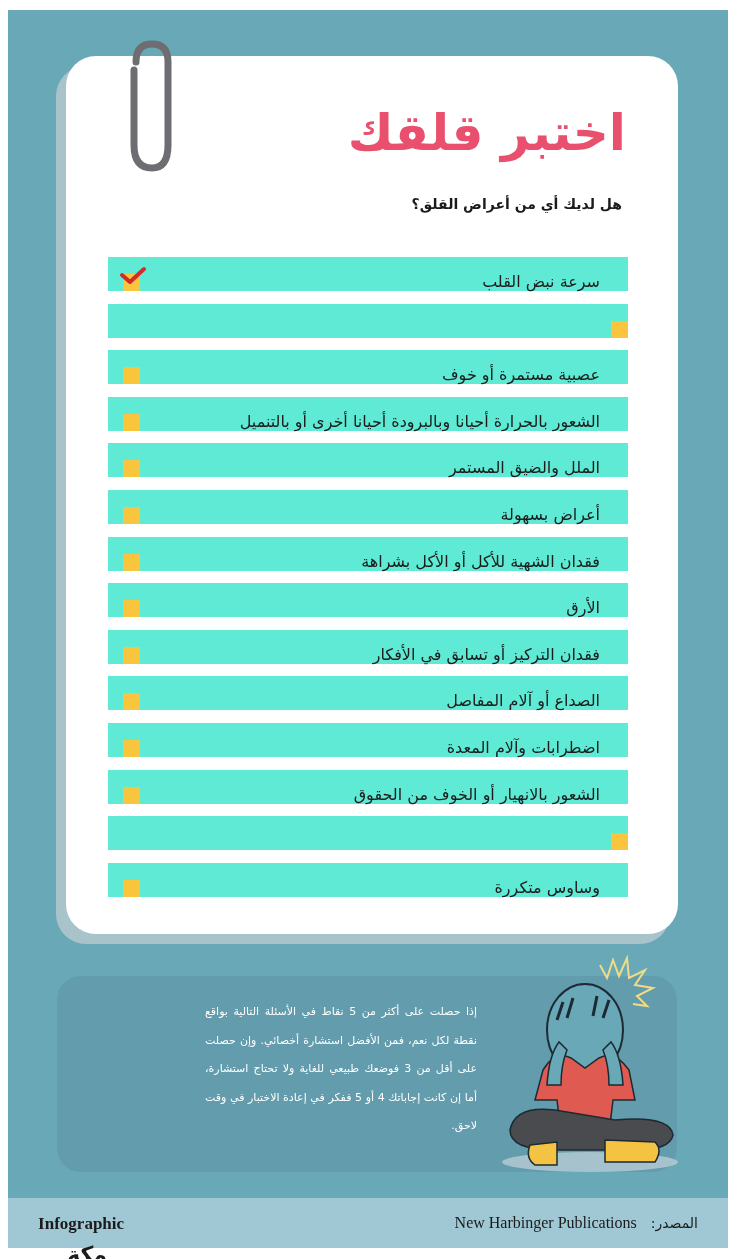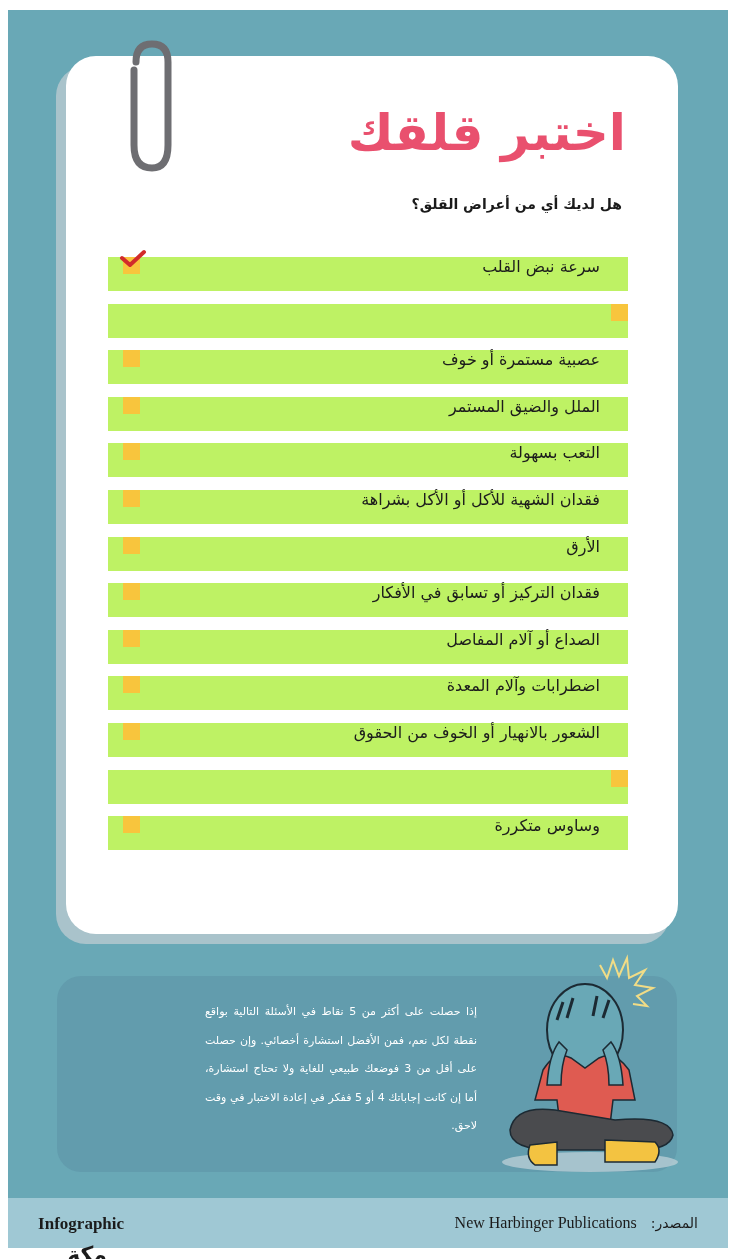--- a/index.html
+++ b/index.html
@@ -29,21 +29,21 @@
   }
   .subtitle {
     position: absolute; right: 114px; top: 196px;
     font-size: 14px; color: #1a1a1a; direction: rtl; font-weight: bold;
   }
   .list {
     position: absolute; left: 108px; top: 257px; width: 520px;
   }
   .row {
     position: relative; height: 34px; margin-bottom: 12.6px;
-    background: #bef264; display: flex; align-items: flex-start; justify-content: space-between;
+    background: #5eead4; display: flex; align-items: flex-end; justify-content: space-between;
     direction: rtl; cursor: pointer;
   }
   .row .label {
     padding-right: 28px; font-size: 16px; color: #1c1c1c;
   }
   .row .box {
     width: 17px; height: 17px; background: #f8c53d; margin-left: 15px; position: relative; flex: none;
   }
   .row .check {
     position: absolute; left: -4px; top: -8px; width: 28px; height: 20px;
@@ -95,25 +95,29 @@
     </span>
   </div>
   <div class="row">
       <span class="box"></span>
     </div>
   <div class="row">
       <span class="label">عصبية مستمرة أو خوف</span>
       <span class="box"></span>
     </div>
   <div class="row">
+      <span class="label">الشعور بالحرارة أحيانا وبالبرودة أحيانا أخرى أو بالتنميل</span>
+      <span class="box"></span>
+    </div>
+  <div class="row">
       <span class="label">الملل والضيق المستمر</span>
       <span class="box"></span>
     </div>
   <div class="row">
-      <span class="label">التعب بسهولة</span>
+      <span class="label">أعراض بسهولة</span>
       <span class="box"></span>
     </div>
   <div class="row">
       <span class="label">فقدان الشهية للأكل أو الأكل بشراهة</span>
       <span class="box"></span>
     </div>
   <div class="row">
       <span class="label">الأرق</span>
       <span class="box"></span>
     </div>

